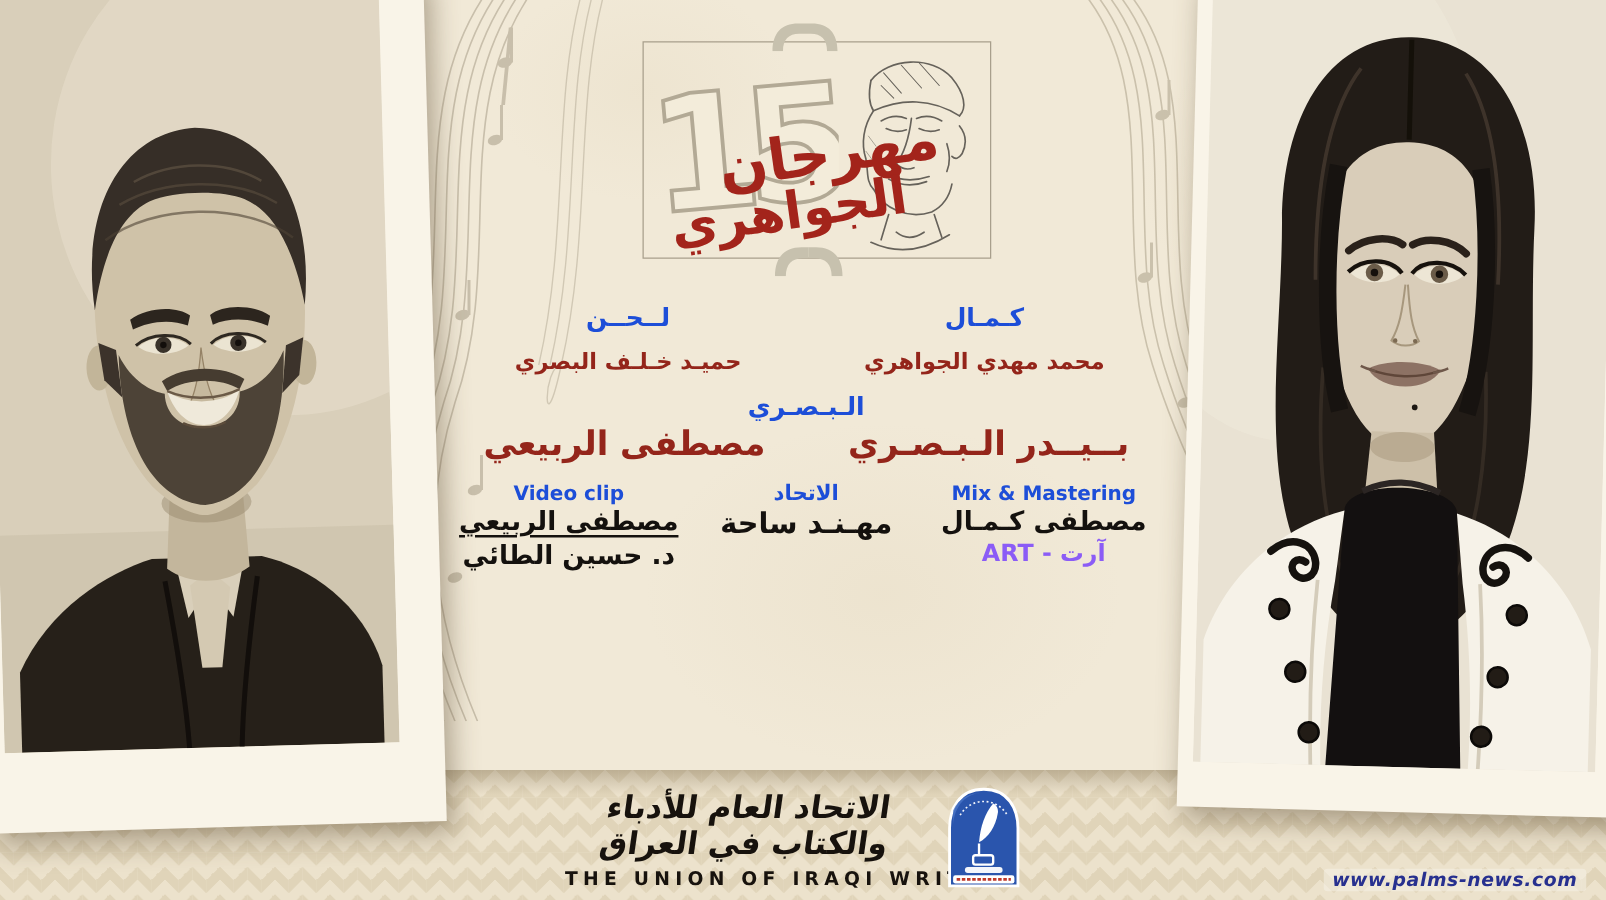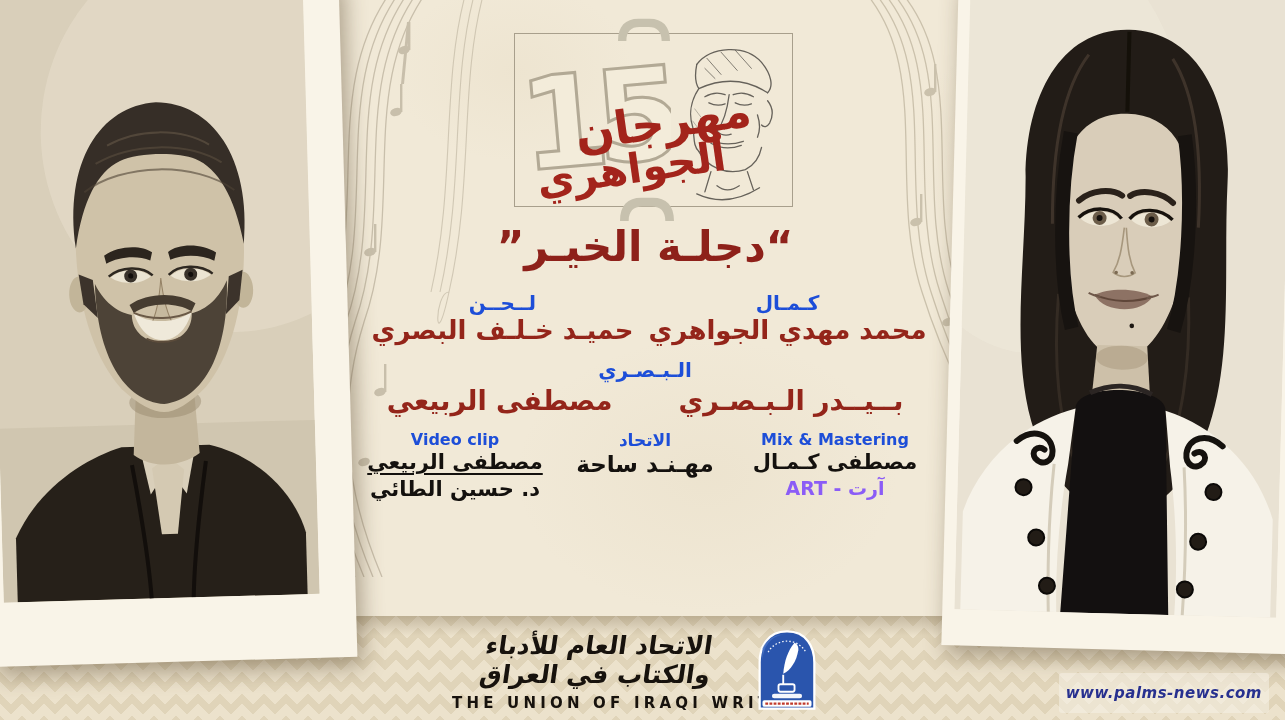--- a/index.html
+++ b/index.html
@@ -51,21 +51,21 @@
   .badge .cal .w1{display:block;font-size:46px;transform:translateX(22px);}
   .badge .cal .w2{display:block;font-size:41px;transform:translateX(-16px);margin-top:3px;}
   
   .content{position:absolute;left:360px;top:222px;width:570px;z-index:3;direction:rtl;
     text-align:center;color:#17130f;}
   .song-title{font-size:42px;font-weight:700;color:#8e211a;letter-spacing:1px;}
   .row1{display:flex;margin-top:20px;}
   .row1 .col{flex:1;}
   .lbl{font-size:20px;font-weight:700;color:#1d4ed8;}
   .lbl.small{font-size:16px;}
-  .name-red{font-size:26px;font-weight:700;color:#94251a;margin-top:0;}
+  .name-red{font-size:18px;font-weight:700;color:#94251a;margin-top:13px;}
   .row2{margin-top:13px;}
   .singers{display:flex;justify-content:center;gap:66px;margin-top:3px;}
   .singers span{font-size:27px;font-weight:700;color:#94251a;}
   .row3{display:flex;margin-top:14px;align-items:flex-start;}
   .row3 .col{flex:1;}
   .name-black{font-size:21px;font-weight:700;color:#14110e;line-height:1.3;}
   .name-black.u{text-decoration:underline;text-underline-offset:4px;text-decoration-thickness:2px;}
   .studio-line{font-size:19px;font-weight:700;color:#8b5cf6;margin-top:1px;}
   
   .date-box{position:absolute;left:376px;top:539px;width:536px;height:79px;z-index:3;
@@ -76,21 +76,21 @@
   .date-line .num{color:#c41414;padding:0 3px;}
   .venue-line{font-size:20px;font-weight:700;color:#171310;}
   
   .footer{position:absolute;left:452px;top:629px;z-index:3;display:flex;gap:12px;align-items:center;}
   .union-text{width:290px;text-align:center;}
   .union-ar{font-size:25px;font-weight:700;color:#17120d;direction:rtl;transform:skewX(-8deg);}
   .union-en{font-size:15px;font-weight:700;letter-spacing:4.2px;color:#17120d;margin-top:5px;white-space:nowrap;}
   .union-logo{width:66px;height:84px;}
   .website{position:absolute;right:16px;bottom:7px;z-index:3;font-style:italic;font-weight:700;
     font-size:15px;color:#27308f;letter-spacing:.5px;background:rgba(246,241,229,.55);
-    padding:11px 7px;border-radius:3px;margin-top:48px;}
+    padding:0 7px;border-radius:3px;margin-top:48px;}
 </style>
 </head>
 <body>
 
 <div class="poster">
 
   <div class="chevron-band"></div>
   <div class="band-shadow"></div>
 
   <svg class="staff left" viewBox="0 0 205 585">
@@ -302,21 +302,20 @@
         <path d="M54,74 l6,8 M52,86 l6,8" stroke-width=".7" opacity=".6"></path>
       </g>
     </svg>
     <div class="cal" dir="rtl">
       <span class="w1">مهرجان</span>
       <span class="w2">الجواهري</span>
     </div>
   </div>
 
   <div class="content">
-    <div class="song-title">“دجلـة الخيـر”</div>
 
     <div class="row1">
       <div class="col">
         <div class="lbl">كـمـال</div>
         <div class="name-red">محمد مهدي الجواهري</div>
       </div>
       <div class="col">
         <div class="lbl">لــحــن</div>
         <div class="name-red">حميـد خـلـف البصري</div>
       </div>

